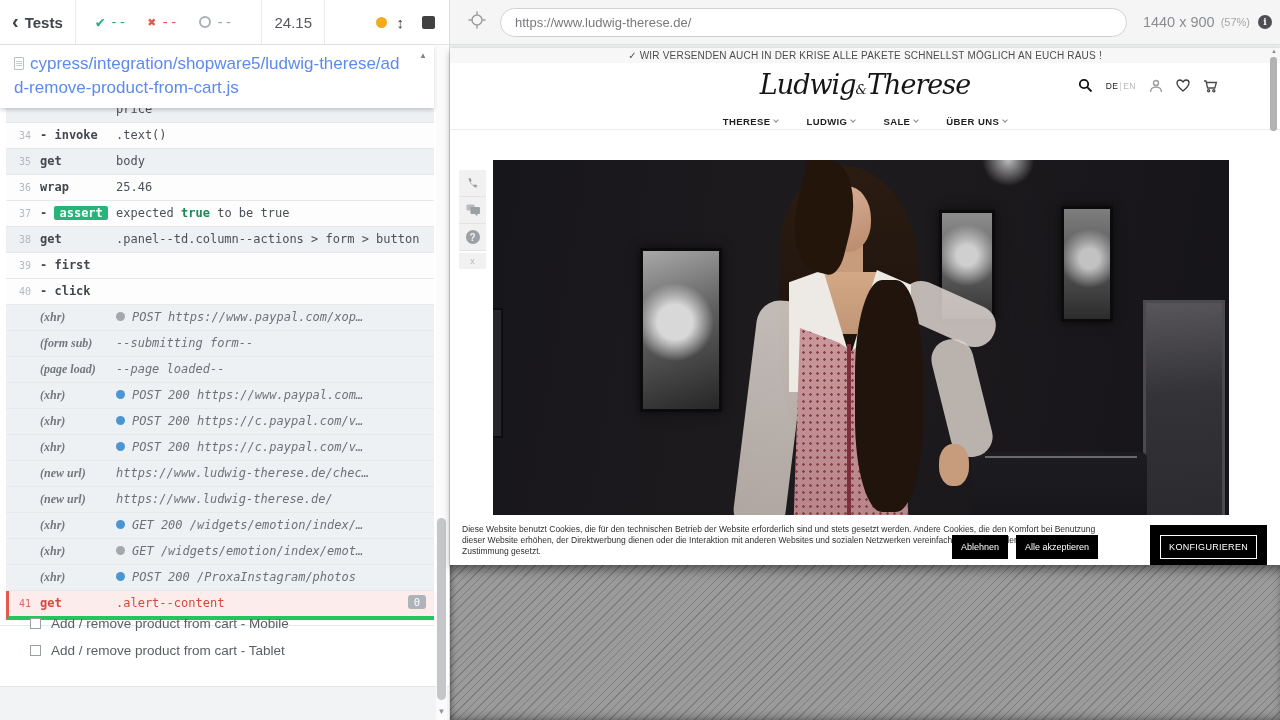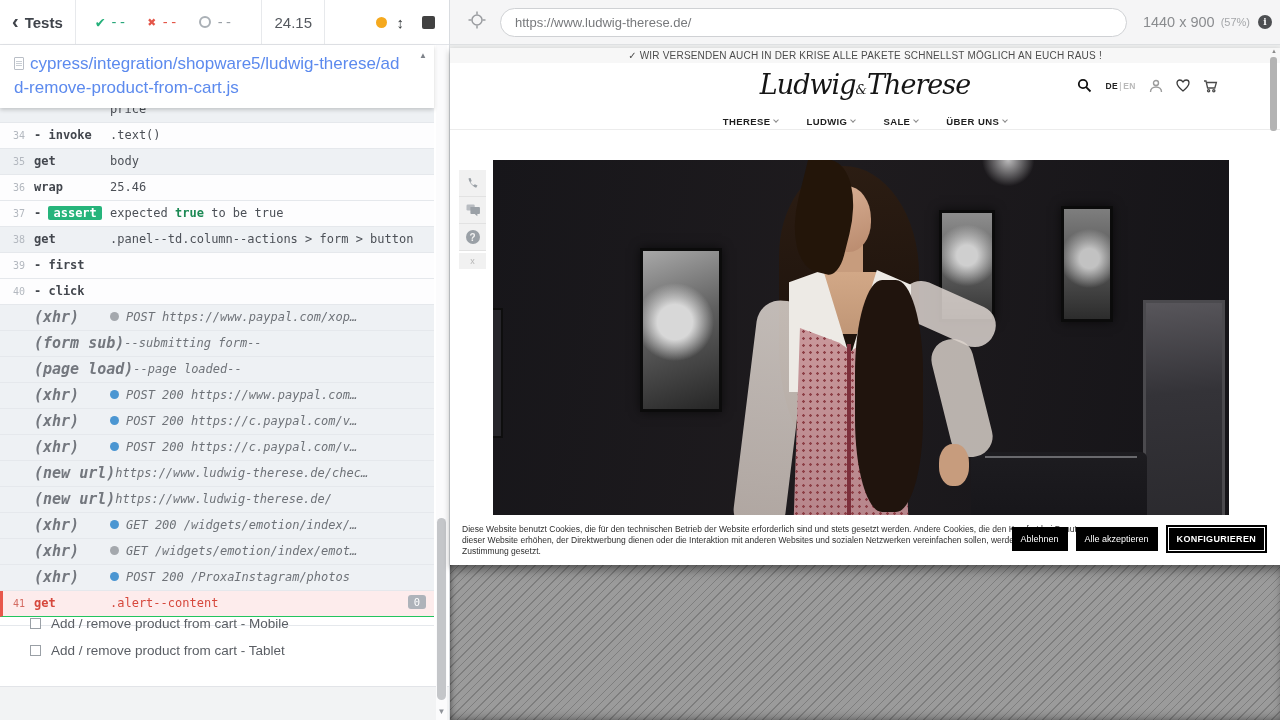--- a/index.html
+++ b/index.html
@@ -1,18 +1,18 @@
 <!DOCTYPE html>
 <html style="--pass: #28a77a; --fail: #e45649;"><head>
 <meta charset="utf-8">
 <style>
   * { margin:0; padding:0; box-sizing:border-box; }
   html,body { width:1280px; height:720px; overflow:hidden;
     font-family:"Liberation Sans", sans-serif; background:#fff; }
-  .mono { font-family:"DejaVu Sans Mono", monospace; }
+  .mono { font-family:"DejaVu Sans Mono", monospace;padding-left:6px; }
 
   
   #reporter { position:absolute; left:0; top:0; width:450px; height:720px;
     background:#fff; border-right:1px solid #d9dce0; }
 
   #rep-toolbar { position:absolute; left:0; top:0; width:449px; height:45px;
     background:#fff; border-bottom:1px solid #e2e4e8; display:flex; align-items:stretch; }
   .tb-sec { display:flex; align-items:center; border-right:1px solid #e7e9ec; padding:0 12px; }
   #tb-back { cursor:pointer; gap:6px; color:#3f434a; font-size:15px; font-weight:bold; }
   #tb-back .chev { font-size:20px; line-height:1; margin-top:-2px; }
@@ -41,29 +41,29 @@
   #cmd-list { position:absolute; left:0; top:45px; width:434px; padding-top:31px; }
   .crow { display:flex; align-items:flex-start; background:#fdfdfe;
     border-bottom:1px solid #e5e8ec; padding:2px 0; min-height:25px; position:relative; }
   .crow.shade, .crow.event { background:#eef1f4; }
   .crow .num { flex:0 0 34px; text-align:right; padding-right:9px; font-size:10px;
     color:#b3b8bf; line-height:21px; font-family:"DejaVu Sans Mono", monospace; }
   .crow .cname { flex:0 0 76px; font-size:12px; font-weight:bold; color:#43474e;
     line-height:21px; font-family:"DejaVu Sans Mono", monospace; white-space:nowrap; }
   .crow .cmsg { flex:1; font-size:12px; color:#4c5057; line-height:21px;
     font-family:"DejaVu Sans Mono", monospace; word-break:break-all; padding-right:14px; }
-  .crow.event .cname { font-weight:bold; font-style:italic; color:#73777e; font-size:15px; }
+  .crow.event .cname { font-weight:bold; font-style:italic; color:#73777e; font-size:12px;font-family:Liberation Serif, serif; }
   .crow.event .cmsg, .crow.event-msg { font-style:italic; color:#6e7278; }
   .dot { width:9px; height:9px; border-radius:50%; display:inline-block; margin-right:7px; }
   .dot.blue { background:#4b96d2; } .dot.gray { background:#a4a8ad; }
   .badge-assert { background:#26b47b; color:#fff; border-radius:2px; padding:0 5px; font-weight:bold; }
   .assert-msg { color:#29a465; } .assert-msg b { color:#1d8a55; }
   .redact { height:9px; width:230px; margin:6px 0 6px 0; border-radius:2px;
     background:linear-gradient(90deg,#c7ccd2 0 38%, transparent 38% 44%, #c7ccd2 44% 78%, transparent 78% 82%, #c7ccd2 82% 100%); opacity:.55; }
-  .crow.failed { background:#fdecec; border-left:3px solid #e8574b; border-bottom:1px solid #22c55e; }
+  .crow.failed { background:#fdecec; border-left:3px solid #e8574b; border-bottom:4px solid #22c55e; }
   .crow.failed .num { color:#d36a60; flex-basis:31px; }
   .crow.failed .cname, .crow.failed .cmsg { color:#d6483c; }
   .count-badge { position:absolute; right:8px; top:4px; background:#aeb3ba; color:#fff;
     font-size:10.5px; border-radius:3px; padding:1px 6px; font-family:"DejaVu Sans Mono", monospace; }
 
   #pending-list { position:absolute; left:0; top:0; width:434px; }
   .pend-item { display:flex; align-items:center; gap:10px; padding:6px 0 6px 30px;
     font-size:13.5px; color:#5a5e64; cursor:pointer; }
   .cb { width:11px; height:11px; border:1px solid #9aa0a6; display:inline-block; background:#fff; }
   #pending-wrap { position:absolute; left:0; top:610px; width:434px; padding-top:15px; }
@@ -98,21 +98,21 @@
 
   #site-banner { height:15px; background:#f7f7f7; text-align:center; font-size:10px;
     color:#4c4c4c; line-height:15px; letter-spacing:.2px; }
   #site-header { height:50px; position:relative; background:#fff; }
   #site-logo { position:absolute; left:0; right:0; top:6px; text-align:center;
     font-family:"DejaVu Serif", serif; font-style:italic; color:#151515; cursor:pointer; }
   #site-logo .l1 { font-size:27px; letter-spacing:-1px; }
   #site-logo .amp { font-size:13px; }
   #site-header-icons { position:absolute; right:62px; top:15px; display:flex;
     align-items:center; gap:13px; }
-  #lang-switch { font-size:8.5px; letter-spacing:.5px; cursor:pointer;font-weight:bold; }
+  #lang-switch { font-size:8.5px; letter-spacing:.5px; cursor:pointer; }
   #lang-switch .de { color:#222; } #lang-switch .divider { color:#c9c9c9; padding:0 1px; }
   #lang-switch .en { color:#b9b9b9; }
   .hicon { cursor:pointer; display:inline-flex; }
   #site-nav { height:17px; border-bottom:1px solid #ececec; display:flex;
     justify-content:center; gap:28px; align-items:center; background:#fff; }
   .nav-item { font-size:9.5px; font-weight:bold; color:#1e1e1e; letter-spacing:.4px;
     cursor:pointer; display:flex; align-items:center; gap:4px; }
   .nav-chev { width:4px; height:4px; border-right:1px solid #8a8a8a; border-bottom:1px solid #8a8a8a;
     transform:rotate(45deg); margin-top:-3px; }
 
@@ -183,21 +183,21 @@
   .skirt { left:282px; top:392px; width:172px; height:72px; border-radius:8px 8px 0 0;
     background:repeating-linear-gradient(90deg,#c9999e 0 6px,#b8868c 6px 9px); }
 
   
   #cookie-banner { position:absolute; left:0; top:467px; width:830px; height:50px;
     background:#fff; z-index:4; padding:9px 12px 0 12px; }
   #cookie-text { width:650px; font-size:8.5px; line-height:11px; color:#2e2e2e; }
   #cookie-buttons { position:absolute; right:13px; top:10px; display:flex; align-items:center; gap:8px;justify-content:space-between; }
   .cookie-btn { background:#000; color:#fff; border:none; font-size:9px; padding:7px 9px;
     cursor:pointer; font-family:"Liberation Sans", sans-serif; }
-  .cookie-btn.konf { padding:2px; font-weight:bold; }
+  .cookie-btn.konf { padding:10px; font-weight:normal;margin-left:44px; }
   .cookie-btn.konf .inner { display:block; border:1px solid #fff; padding:6px 8px; letter-spacing:.3px; }
 
   #site-scroll-up { position:absolute; right:3px; top:0px; font-size:6px; color:#8a8a8a; z-index:5; }
   #site-thumb { position:absolute; right:3px; top:9px; width:7px; height:74px;
     background:#b3b3b3; border-radius:3px; z-index:5; }
 
   #runner-stripes { position:absolute; left:0; top:565px; width:830px; height:155px;
     background:repeating-linear-gradient(135deg, rgba(50,50,50,.28) 0 1px, transparent 1px 6px), #9b9b9b;
     box-shadow:inset 0 9px 12px -5px rgba(0,0,0,.5), inset 0 -8px 10px -6px rgba(0,0,0,.35),
       inset 4px 0 6px -4px rgba(0,0,0,.4); }

